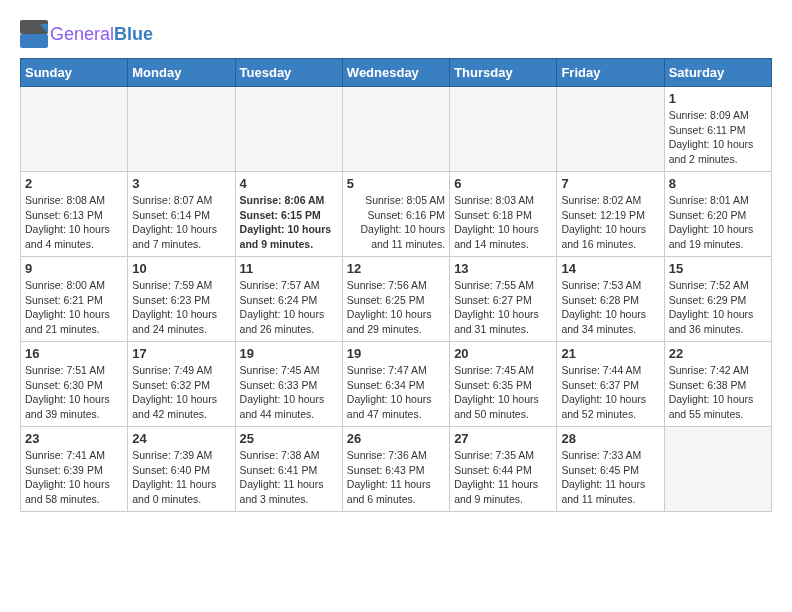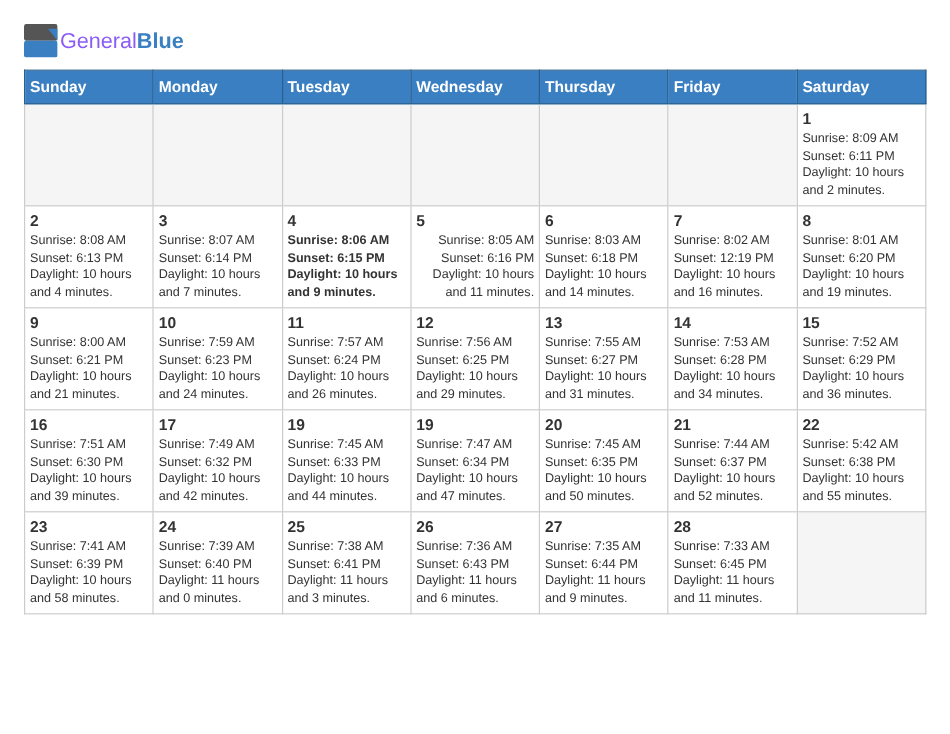--- a/index.html
+++ b/index.html
@@ -260,21 +260,21 @@
         </td>
         <td>
           <span class="day-number">21</span>
           <div class="day-info" style="white-space: pre-line;">Sunrise: 7:44 AM
 Sunset: 6:37 PM
 Daylight: 10 hours
 and 52 minutes.</div>
         </td>
         <td>
           <span class="day-number">22</span>
-          <div class="day-info" style="white-space: pre-line;">Sunrise: 5:42 AM
+          <div class="day-info" style="white-space: pre-line;">Sunrise: 7:42 AM
 Sunset: 6:38 PM
 Daylight: 10 hours
 and 55 minutes.</div>
         </td>
       </tr>
       <tr>
         <td>
           <span class="day-number">23</span>
           <div class="day-info" style="white-space: pre-line;">Sunrise: 7:41 AM
 Sunset: 6:39 PM

